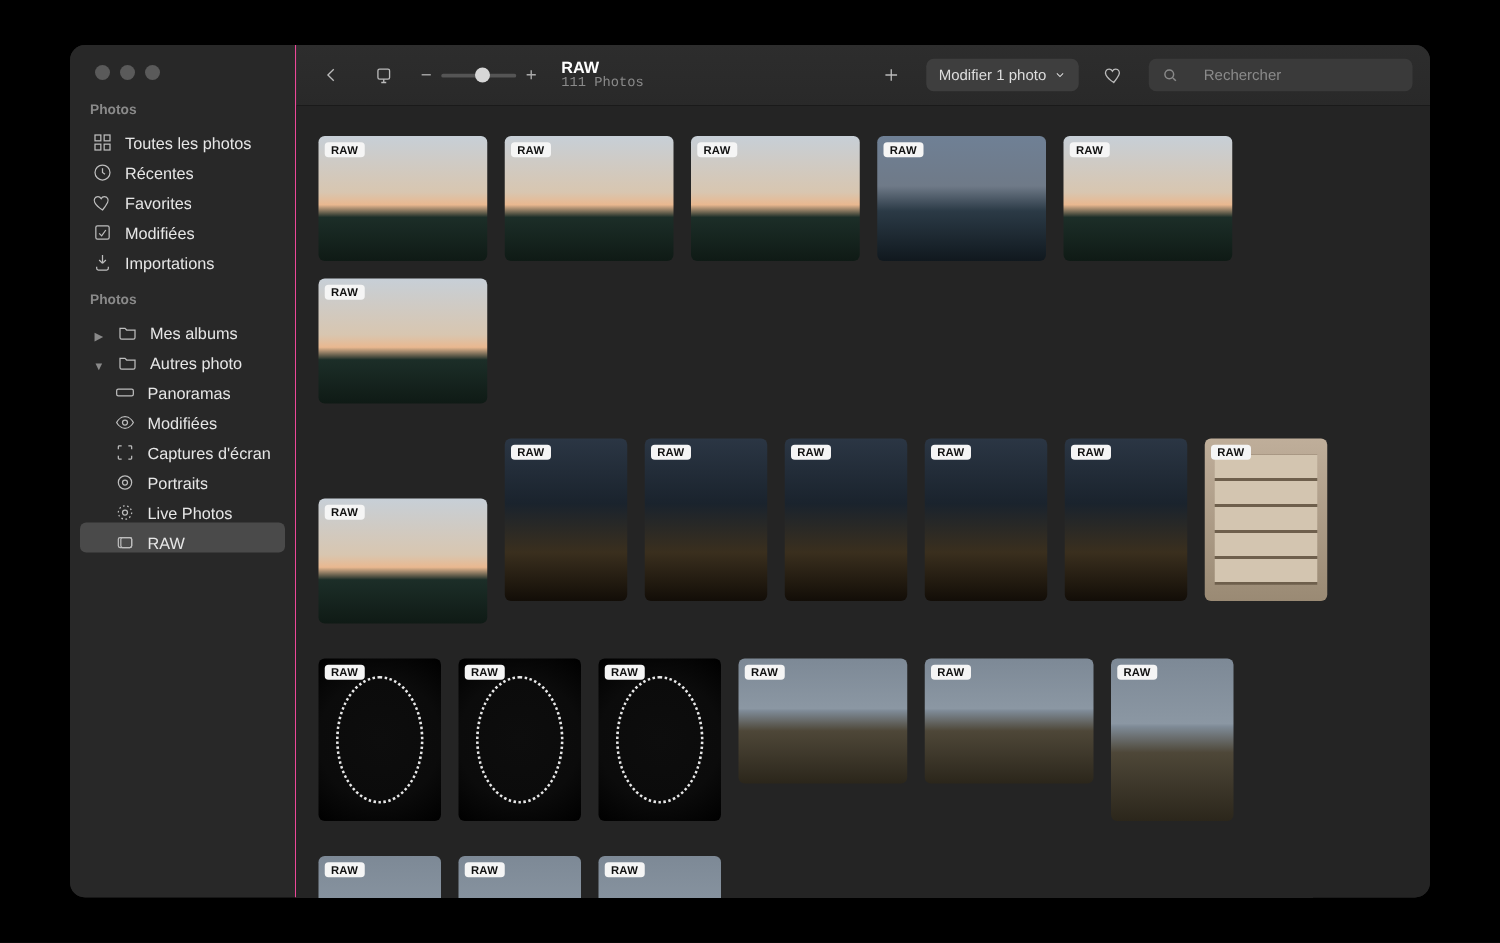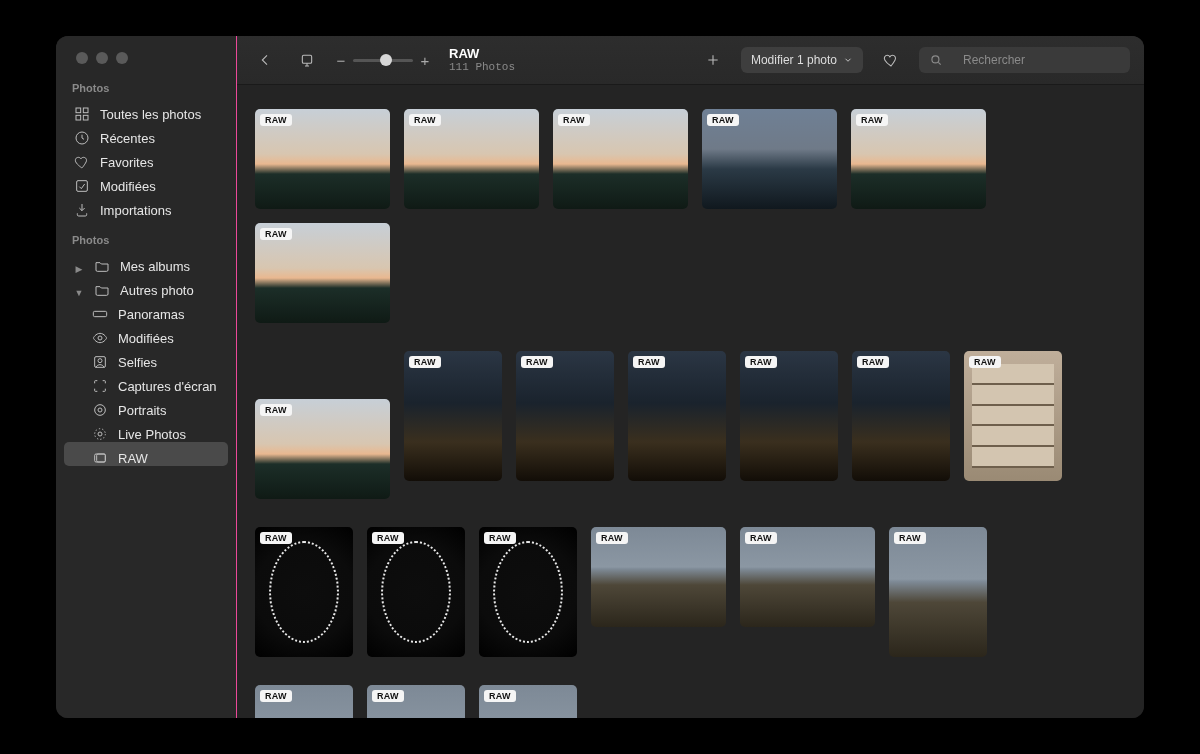--- a/index.html
+++ b/index.html
@@ -168,30 +168,20 @@
             <svg viewBox="0 0 24 24">
               <path d="M2 12s3.5-7 10-7 10 7 10 7-3.5 7-10 7S2 12 2 12z"></path>
               <circle cx="12" cy="12" r="3"></circle>
             </svg>
           </span>
         <span class="lbl">Modifiées</span>
       </li>
       <li class="sub">
         <span class="ic">
             <svg viewBox="0 0 24 24">
-              <rect x="4" y="4" width="16" height="16" rx="2"></rect>
-              <circle cx="12" cy="10" r="3"></circle>
-              <path d="M6 20c1-3 4-4 6-4s5 1 6 4"></path>
-            </svg>
-          </span>
-        <span class="lbl">Selfies</span>
-      </li>
-      <li class="sub">
-        <span class="ic">
-            <svg viewBox="0 0 24 24">
               <path d="M4 8V5a1 1 0 011-1h3M20 8V5a1 1 0 00-1-1h-3M4 16v3a1 1 0 001 1h3M20 16v3a1 1 0 01-1 1h-3"></path>
             </svg>
           </span>
         <span class="lbl">Captures d'écran</span>
       </li>
       <li class="sub">
         <span class="ic">
             <svg viewBox="0 0 24 24">
               <circle cx="12" cy="12" r="3"></circle>
               <circle cx="12" cy="12" r="8"></circle>

